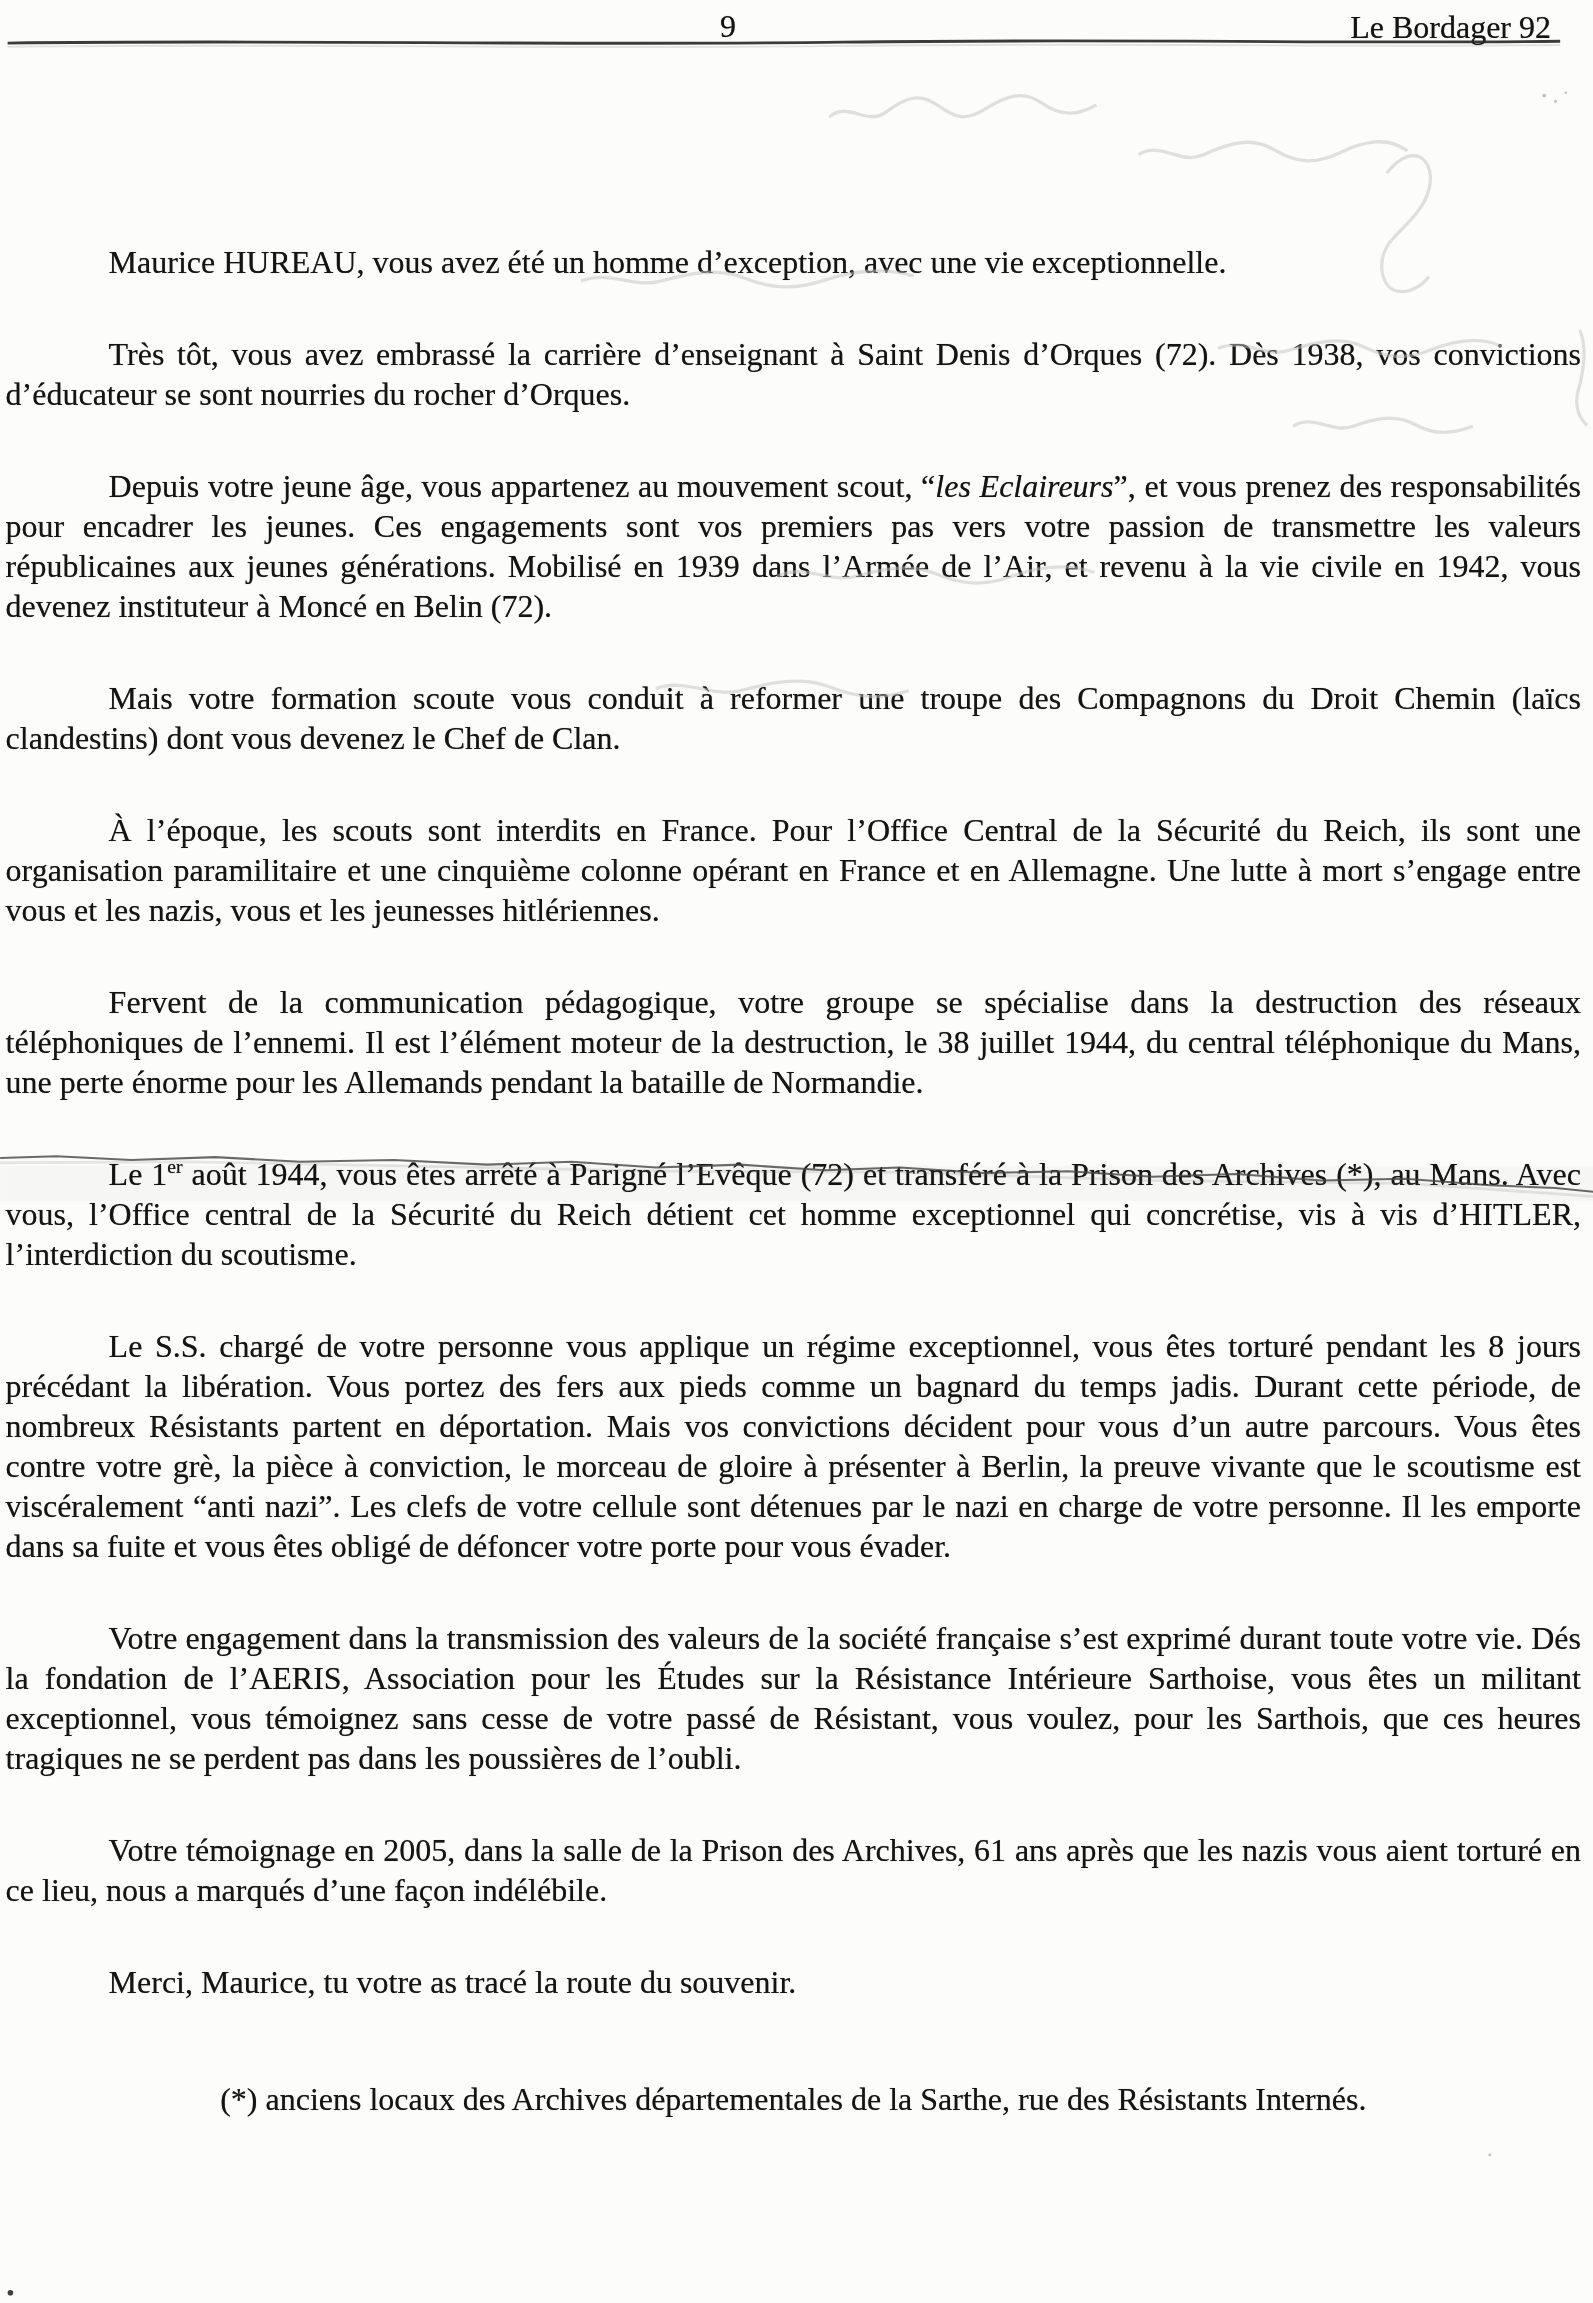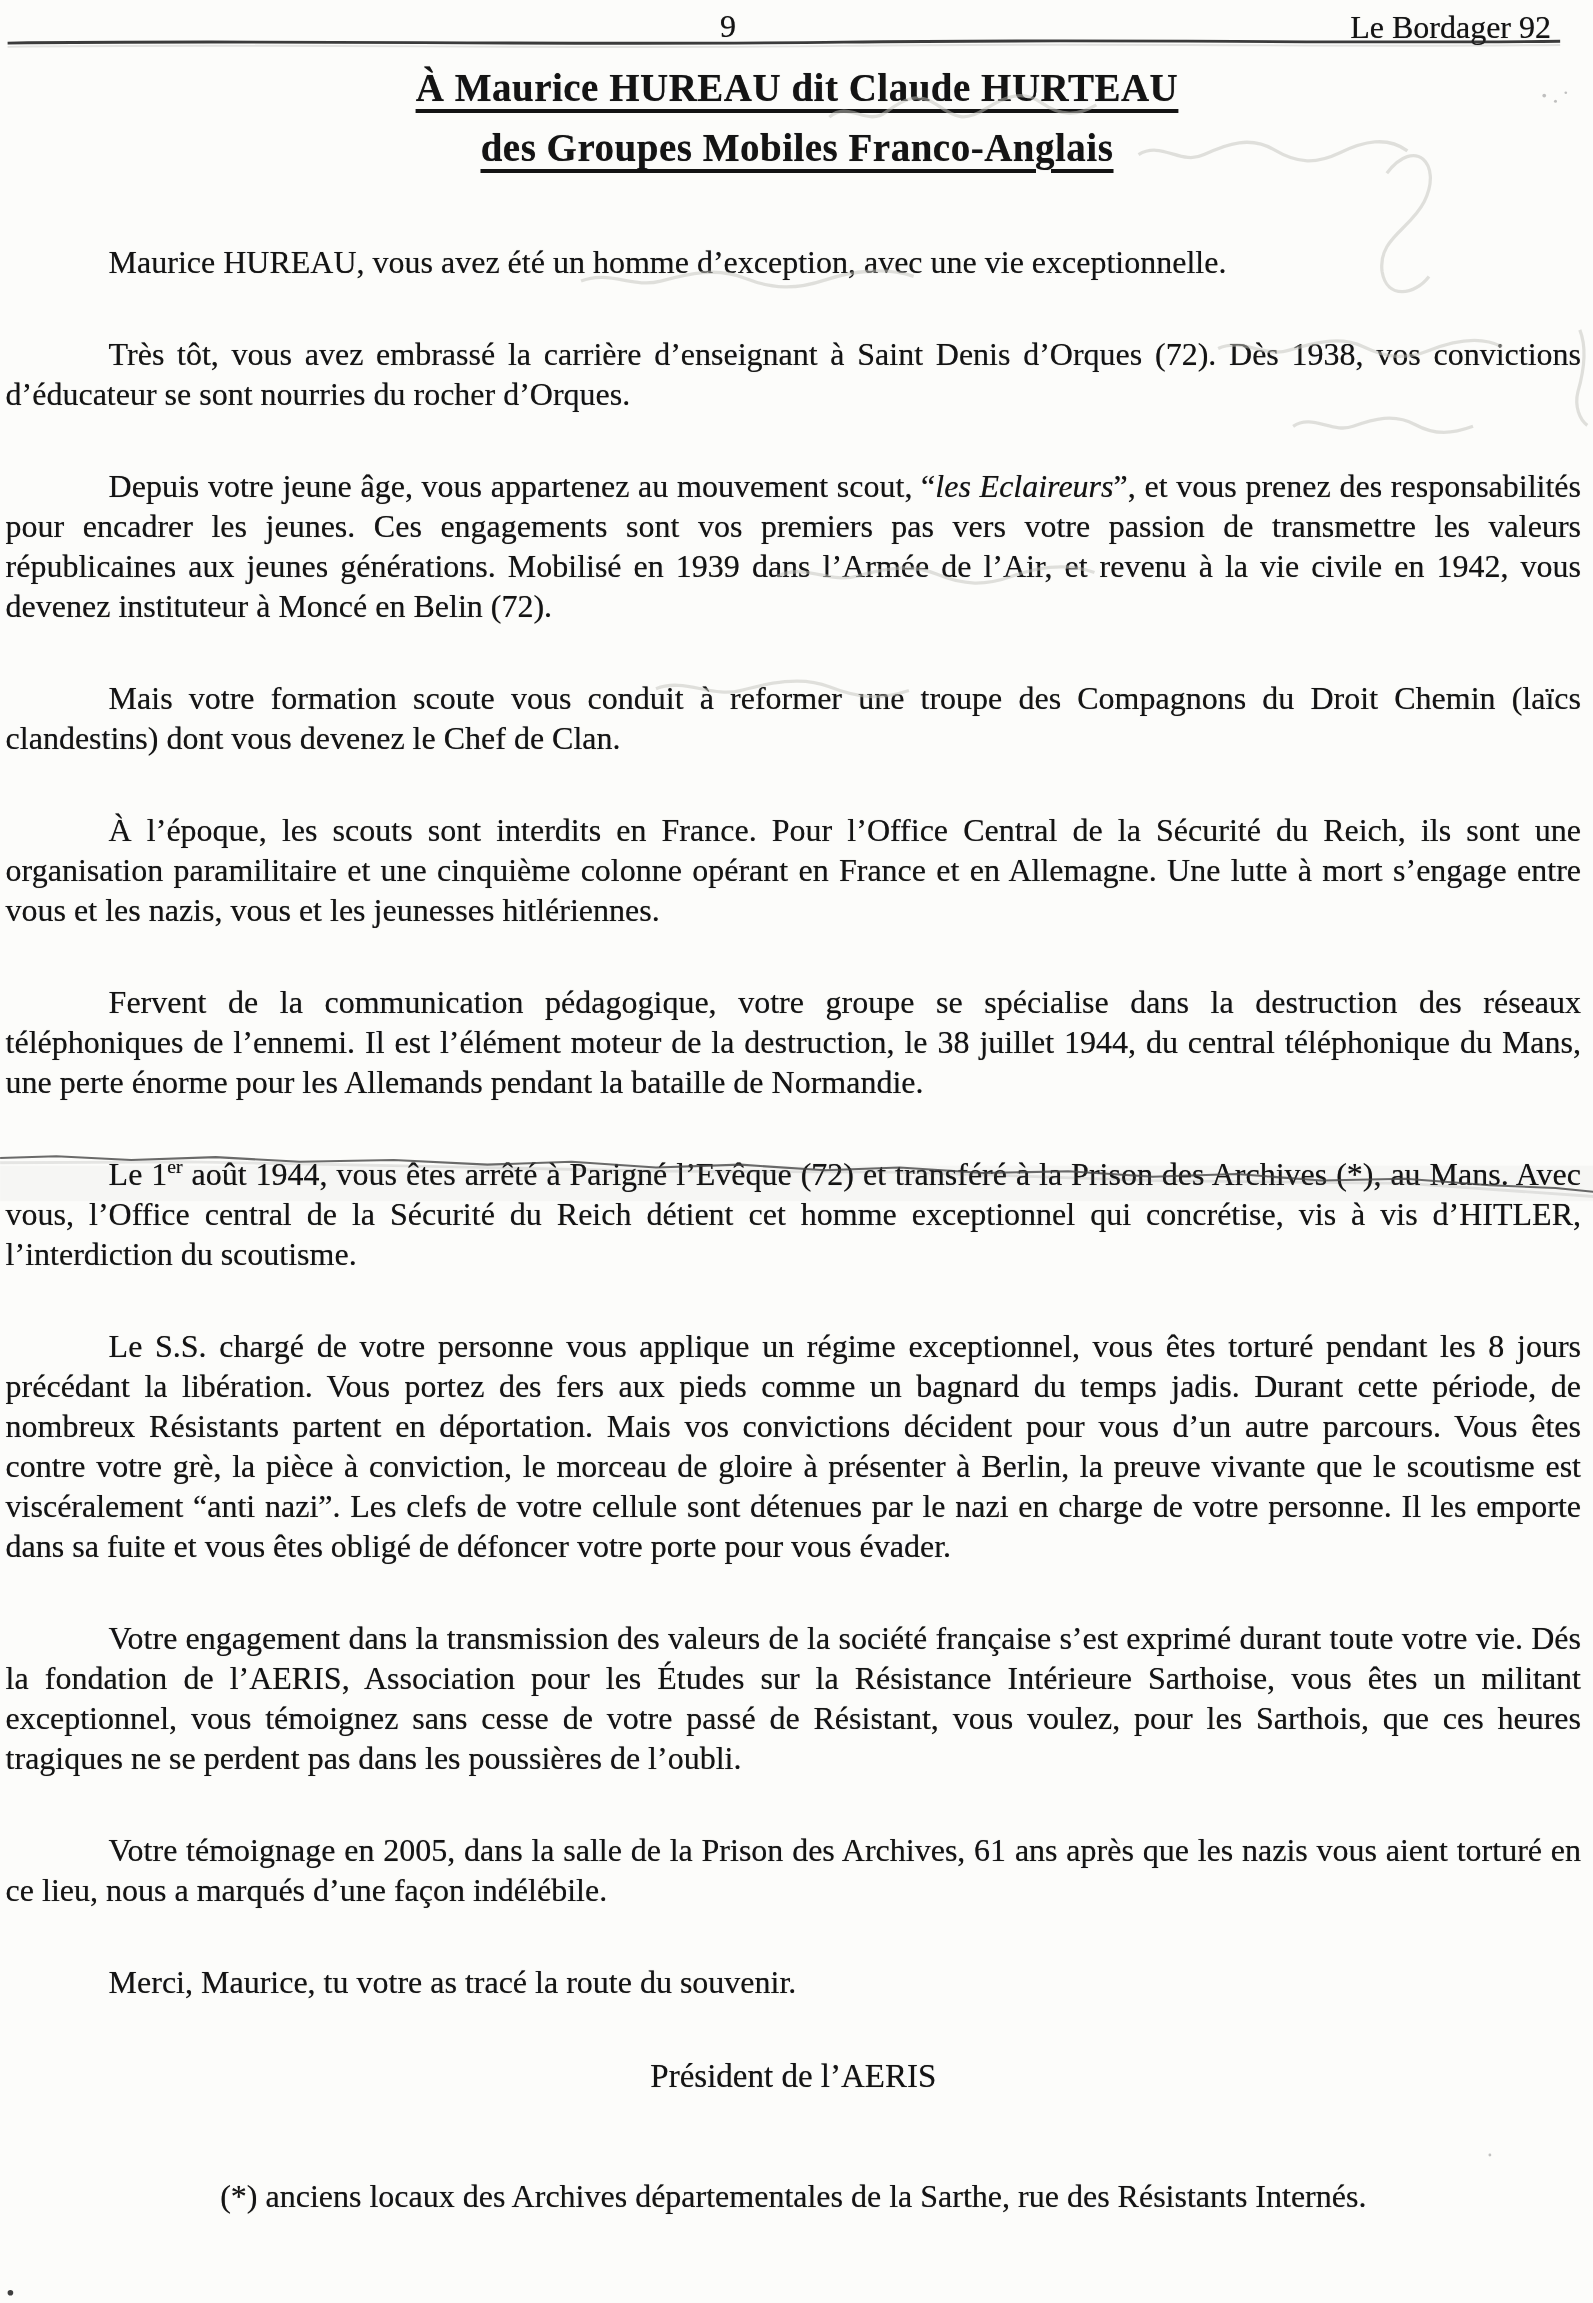--- a/index.html
+++ b/index.html
@@ -73,40 +73,35 @@
   }
 </style>
 </head>
 <body>
 
 <div class="page">
 
   <div class="page-number scan-text">9</div>
   <div class="journal-name scan-text">Le Bordager 92</div>
 
-  <div class="doc-title scan-text">
-    <div><span class="tline">À Maurice HUREAU dit Claude HURTEAU</span></div>
-    <div><span class="tline">des Groupes Mobiles Franco-Anglais</span></div>
-  </div>
 
   <div class="content scan-text">
     <p>Maurice HUREAU, vous avez été un homme d’exception, avec une vie exceptionnelle.</p>
     <p>Très tôt, vous avez embrassé la carrière d’enseignant à Saint Denis d’Orques (72). Dès 1938, vos convictions d’éducateur se sont nourries du rocher d’Orques.</p>
     <p><span>Depuis votre jeune âge, vous appartenez au mouvement scout, “</span><span class="seg-italic">les Eclaireurs</span><span>”, et vous prenez des responsabilités pour encadrer les jeunes. Ces engagements sont vos premiers pas vers votre passion de transmettre les valeurs républicaines aux jeunes générations. Mobilisé en 1939 dans l’Armée de l’Air, et revenu à la vie civile en 1942, vous devenez instituteur à Moncé en Belin (72).</span></p>
     <p>Mais votre formation scoute vous conduit à reformer une troupe des Compagnons du Droit Chemin (laïcs clandestins) dont vous devenez le Chef de Clan.</p>
     <p>À l’époque, les scouts sont interdits en France. Pour l’Office Central de la Sécurité du Reich, ils sont une organisation paramilitaire et une cinquième colonne opérant en France et en Allemagne. Une lutte à mort s’engage entre vous et les nazis, vous et les jeunesses hitlériennes.</p>
     <p>Fervent de la communication pédagogique, votre groupe se spécialise dans la destruction des réseaux téléphoniques de l’ennemi. Il est l’élément moteur de la destruction, le 38 juillet 1944, du central téléphonique du Mans, une perte énorme pour les Allemands pendant la bataille de Normandie.</p>
     <p><span>Le 1</span><sup>er</sup><span> août 1944, vous êtes arrêté à Parigné l’Evêque (72) et transféré à la Prison des Archives (*), au Mans. Avec vous, l’Office central de la Sécurité du Reich détient cet homme exceptionnel qui concrétise, vis à vis d’HITLER, l’interdiction du scoutisme.</span></p>
     <p>Le S.S. chargé de votre personne vous applique un régime exceptionnel, vous êtes torturé pendant les 8 jours précédant la libération. Vous portez des fers aux pieds comme un bagnard du temps jadis. Durant cette période, de nombreux Résistants partent en déportation. Mais vos convictions décident pour vous d’un autre parcours. Vous êtes contre votre grè, la pièce à conviction, le morceau de gloire à présenter à Berlin, la preuve vivante que le scoutisme est viscéralement “anti nazi”. Les clefs de votre cellule sont détenues par le nazi en charge de votre personne. Il les emporte dans sa fuite et vous êtes obligé de défoncer votre porte pour vous évader.</p>
     <p>Votre engagement dans la transmission des valeurs de la société française s’est exprimé durant toute votre vie. Dés la fondation de l’AERIS, Association pour les Études sur la Résistance Intérieure Sarthoise, vous êtes un militant exceptionnel, vous témoignez sans cesse de votre passé de Résistant, vous voulez, pour les Sarthois, que ces heures tragiques ne se perdent pas dans les poussières de l’oubli.</p>
     <p>Votre témoignage en 2005, dans la salle de la Prison des Archives, 61 ans après que les nazis vous aient torturé en ce lieu, nous a marqués d’une façon indélébile.</p>
     <p>Merci, Maurice, tu votre as tracé la route du souvenir.</p>
 
     <div class="signature">
-      <div>Président de l’AERIS</div>
     </div>
 
     <div class="footnote">(*) anciens locaux des Archives départementales de la Sarthe, rue des Résistants Internés.</div>
   </div>
 
   <svg class="artifacts" width="1594" height="2304" viewBox="0 0 1701 2459" xmlns="http://www.w3.org/2000/svg">
     <defs>
       <filter id="soft" x="-20%" y="-20%" width="140%" height="140%">
         <feGaussianBlur stdDeviation="0.8"></feGaussianBlur>
       </filter>

